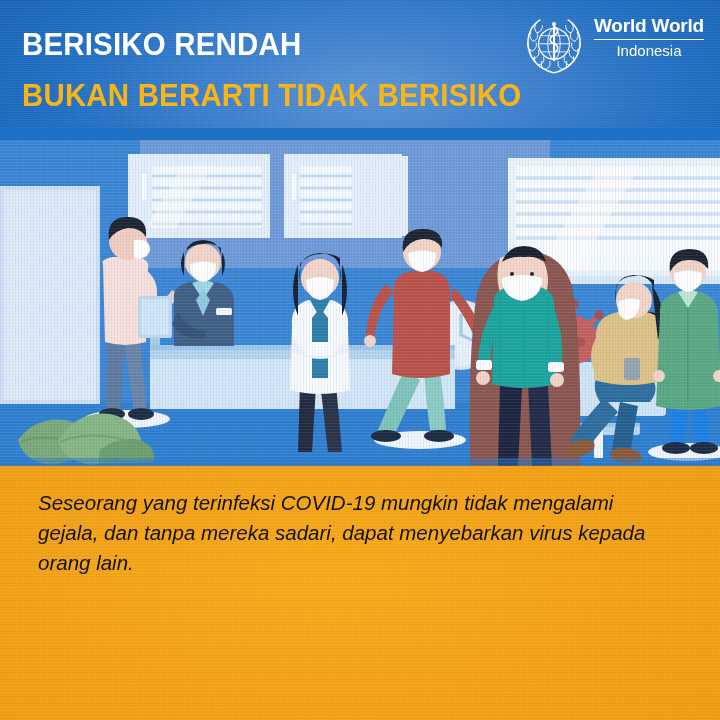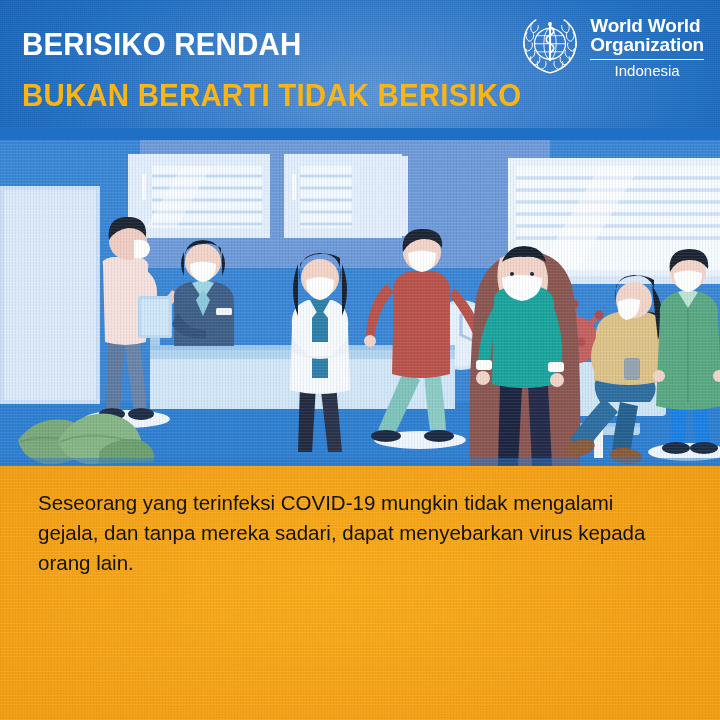--- a/index.html
+++ b/index.html
@@ -98,20 +98,21 @@
       repeating-linear-gradient(0deg, rgba(255,240,120,.7) 0 1px, transparent 1px 3px),
       repeating-linear-gradient(90deg, rgba(160,80,0,.45) 0 1px, transparent 1px 3px);
   }
   #body-text {
     position: absolute;
     left: 38px; top: 22px;
     width: 640px;
     color: #121212;
     font-size: 20.5px;
     line-height: 30px;
+    font-style: italic;
   }
   #body-text p { margin: 0; }
   #para-gap { height: 30px; }
   .hl { color: #1876c8; font-weight: 700; }
   #credit {
     position: absolute;
     left: 22px; bottom: 9px;
     font-size: 9.5px;
     color: #fdfdfd;
     letter-spacing: .1px;
@@ -170,21 +171,20 @@
           <path d="M29 61 H71" stroke-width="1.3"></path>
 
           <path d="M50 14 V76" stroke-width="3.4"></path>
           <path d="M50 20 C58 23 58 31 50 34 C42 37 42 45 50 48 C58 51 58 59 50 62" stroke-width="2.6"></path>
         </g>
         <circle cx="50" cy="16" r="3.2" fill="#ffffff"></circle>
       </svg>
 
       <div id="who-words">
         <span class="l1">World World</span>
-        <span class="l2">Organization</span>
         <div id="who-rule"></div>
         <span id="who-country">Indonesia</span>
       </div>
     </div>
   </div>
 
   <div id="illustration">
     <svg viewBox="0 0 720 326" width="720" height="326">
 
       <rect x="0" y="0" width="720" height="326" fill="#2f7fd0"></rect>

